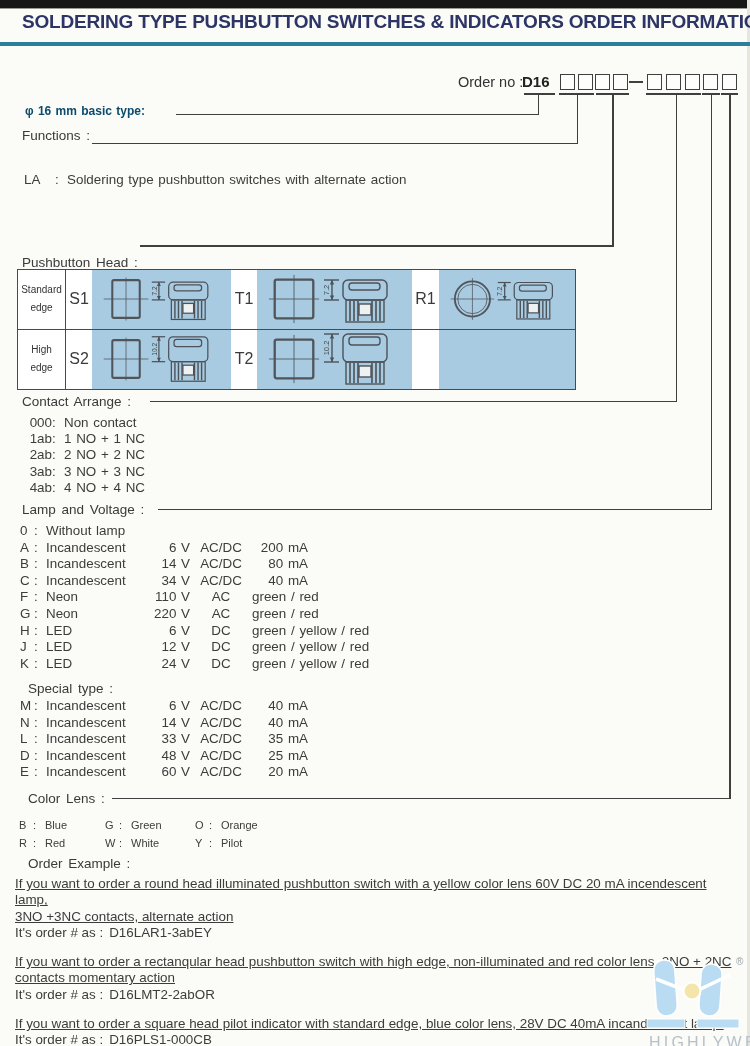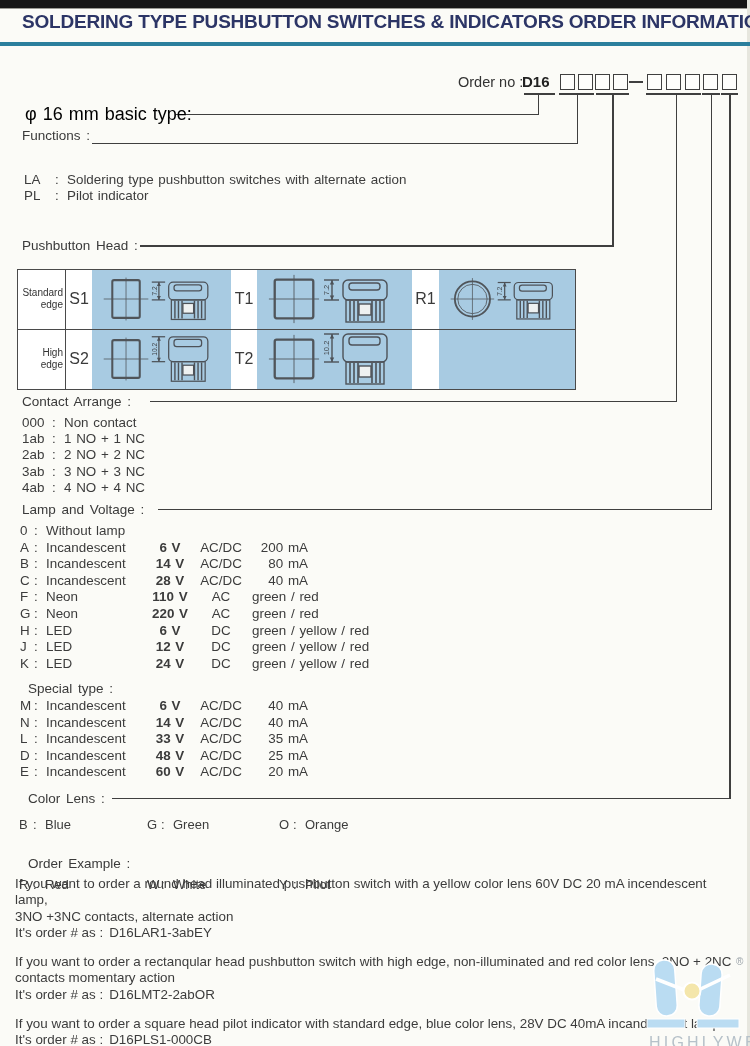--- a/index.html
+++ b/index.html
@@ -17,61 +17,61 @@
   .obox{position:absolute;top:74px;width:15px;height:16px;border:1.7px solid #3f3f3f;background:#fdfdfb;box-sizing:border-box;}
   .dash{position:absolute;left:629px;top:81px;width:14px;height:2px;background:#3f3f3f;}
 
   
   .ln{position:absolute;background:#3f3f3f;}
   .ln.h{height:1.6px;}
   .ln.v{width:1.6px;}
 
   
   .sec-label{position:absolute;font-size:13.5px;color:#3a3a3a;word-spacing:2px;white-space:nowrap;}
-  .sec-label.bold{font-size:18px;font-weight:normal;color:#000000;word-spacing:1px;}
+  .sec-label.bold{font-size:12px;font-weight:bold;color:#0c4a6e;word-spacing:1px;}
 
   
   .list{position:absolute;font-size:13.4px;color:#3c3c3c;word-spacing:1px;}
   .fn-row,.cn-row{line-height:16.2px;white-space:nowrap;}
   .li-code{display:inline-block;width:31px;}
   .li-colon{display:inline-block;width:12px;}
-  .cn-code{display:inline-block;width:30px;}
+  .cn-code{display:inline-block;width:30px;text-align:right;}
   .cn-colon{display:inline-block;width:12px;}
 
   
   .lv-row{display:grid;grid-template-columns:14px 12px 104px 40px 62px 1fr;line-height:16.6px;width:400px;}
-  .lv-volt{text-align:center;font-weight:bold;}
+  .lv-volt{text-align:right;}
   .lv-sys{text-align:center;}
   .lv-last{padding-left:0;}
   .lv-curr{display:inline-block;width:56px;text-align:right;}
   .lv-curr:empty{display:none;}
   .lv-cols{display:inline-block;}
 
   
-  .cl-grid{position:absolute;display:grid;grid-template-columns:86px 90px auto;font-size:13px;line-height:18px;gap:42px;}
+  .cl-grid{position:absolute;display:grid;grid-template-columns:86px 90px auto;font-size:11px;line-height:18px;}
   .cl-item{white-space:nowrap;}
   .cl-code{display:inline-block;width:14px;}
   .cl-colon{display:inline-block;width:12px;}
 
   
   .pb-table{position:absolute;left:17px;top:269px;display:grid;
             grid-template-columns:48px 26px 139px 26px 155px 27px 136px;
             grid-auto-rows:59.5px;border:1.8px solid #4a4a4a;background:#fff;box-sizing:content-box;}
   .pb-cell{box-sizing:border-box;}
   .pb-edge{border-right:1.4px solid #4a4a4a;display:flex;align-items:center;justify-content:center;
-           text-align:right;font-size:10px;color:#333;line-height:12px;padding:2px;}
+           text-align:center;font-size:10px;color:#333;line-height:18px;padding:2px;}
   .pb-code{display:flex;align-items:center;justify-content:center;font-size:16px;color:#3a3a3a;}
   .pb-blue{background:var(--table_blue,#a8cbe2);display:flex;align-items:center;justify-content:space-between;
            padding:0 8px 0 10px;}
   .row1{border-bottom:1.4px solid #4a4a4a;}
 
   
   .examples{position:absolute;left:15px;top:876px;width:726px;font-size:13.4px;line-height:16.3px;color:#3c3c3c;}
   .ex{margin-bottom:13px;}
-  .ex-text{white-space:pre-line;}
+  .ex-text{white-space:pre-line;text-decoration:underline;}
   .ex-orderno{margin-left:6px;}
 
   
   .logo{position:absolute;left:643px;top:952px;}
   .logo-text{position:absolute;left:649px;top:1034px;font-size:16px;font-weight:normal;
              letter-spacing:3.2px;color:var(--logo_text,#b6c1c9);white-space:nowrap;}
   .regmark{position:absolute;left:736px;top:956px;font-size:10px;color:#9aa2a8;}
 </style>
 </head>
 <body>
@@ -117,37 +117,34 @@
   <div class="ln h" style="left:150px;top:400.5px;width:527px"></div>
 
   <div class="ln v" style="left:710.5px;top:93px;height:417px"></div>
   <div class="ln h" style="left:158px;top:508.5px;width:554px"></div>
 
   <div class="ln v" style="left:729px;top:93px;height:706px"></div>
   <div class="ln h" style="left:112px;top:797.5px;width:618px"></div>
 
   <div class="sec-label bold" style="left:25px;top:104px">φ 16 mm basic type:</div>
   <div class="sec-label" style="left:22px;top:128px">Functions :</div>
-  <div class="sec-label" style="left:22px;top:238px">Pushbutton Head :</div>
+  <div class="sec-label" style="left:22px;top:255px">Pushbutton Head :</div>
   <div class="sec-label" style="left:22px;top:394px">Contact Arrange :</div>
   <div class="sec-label" style="left:22px;top:502px">Lamp and Voltage :</div>
   <div class="sec-label" style="left:28px;top:681px">Special type :</div>
   <div class="sec-label" style="left:28px;top:791px">Color Lens :</div>
   <div class="sec-label" style="left:28px;top:856px">Order Example :</div>
 
   <div class="list" style="left:24px;top:172px">
 
       <div class="fn-row">
         <span class="li-code">LA</span><span class="li-colon">:</span><span class="li-desc">Soldering type pushbutton switches with alternate action</span>
       </div>
 
 
-      <div class="fn-row">
-        <span class="li-code">PL</span><span class="li-colon">:</span><span class="li-desc">Pilot indicator</span>
-      </div>
     </div>
 
   <div class="pb-table">
     <div class="pb-cell pb-edge row1">Standard edge</div>
     <div class="pb-cell pb-code row1">S1</div>
     <div class="pb-cell pb-blue row1">
       <svg width="54" height="56" viewBox="0 0 56 56">
         <g stroke="#50555a" fill="none">
           <line x1="2" y1="28" x2="54" y2="28" stroke-width="0.9"></line>
             <line x1="28" y1="3" x2="28" y2="53" stroke-width="0.9"></line>
@@ -321,21 +318,21 @@
         <span class="lv-name">Incandescent</span>
         <span class="lv-volt">14 V</span>
         <span class="lv-sys">AC/DC</span>
         <span class="lv-last"><span class="lv-curr">80 mA</span><span class="lv-cols"></span></span>
       </div>
 
       <div class="lv-row">
         <span class="lv-code">C</span>
         <span class="lv-colon">:</span>
         <span class="lv-name">Incandescent</span>
-        <span class="lv-volt">28 V</span>
+        <span class="lv-volt">34 V</span>
         <span class="lv-sys">AC/DC</span>
         <span class="lv-last"><span class="lv-curr">40 mA</span><span class="lv-cols"></span></span>
       </div>
 
       <div class="lv-row">
         <span class="lv-code">F</span>
         <span class="lv-colon">:</span>
         <span class="lv-name">Neon</span>
         <span class="lv-volt">110 V</span>
         <span class="lv-sys">AC</span>

